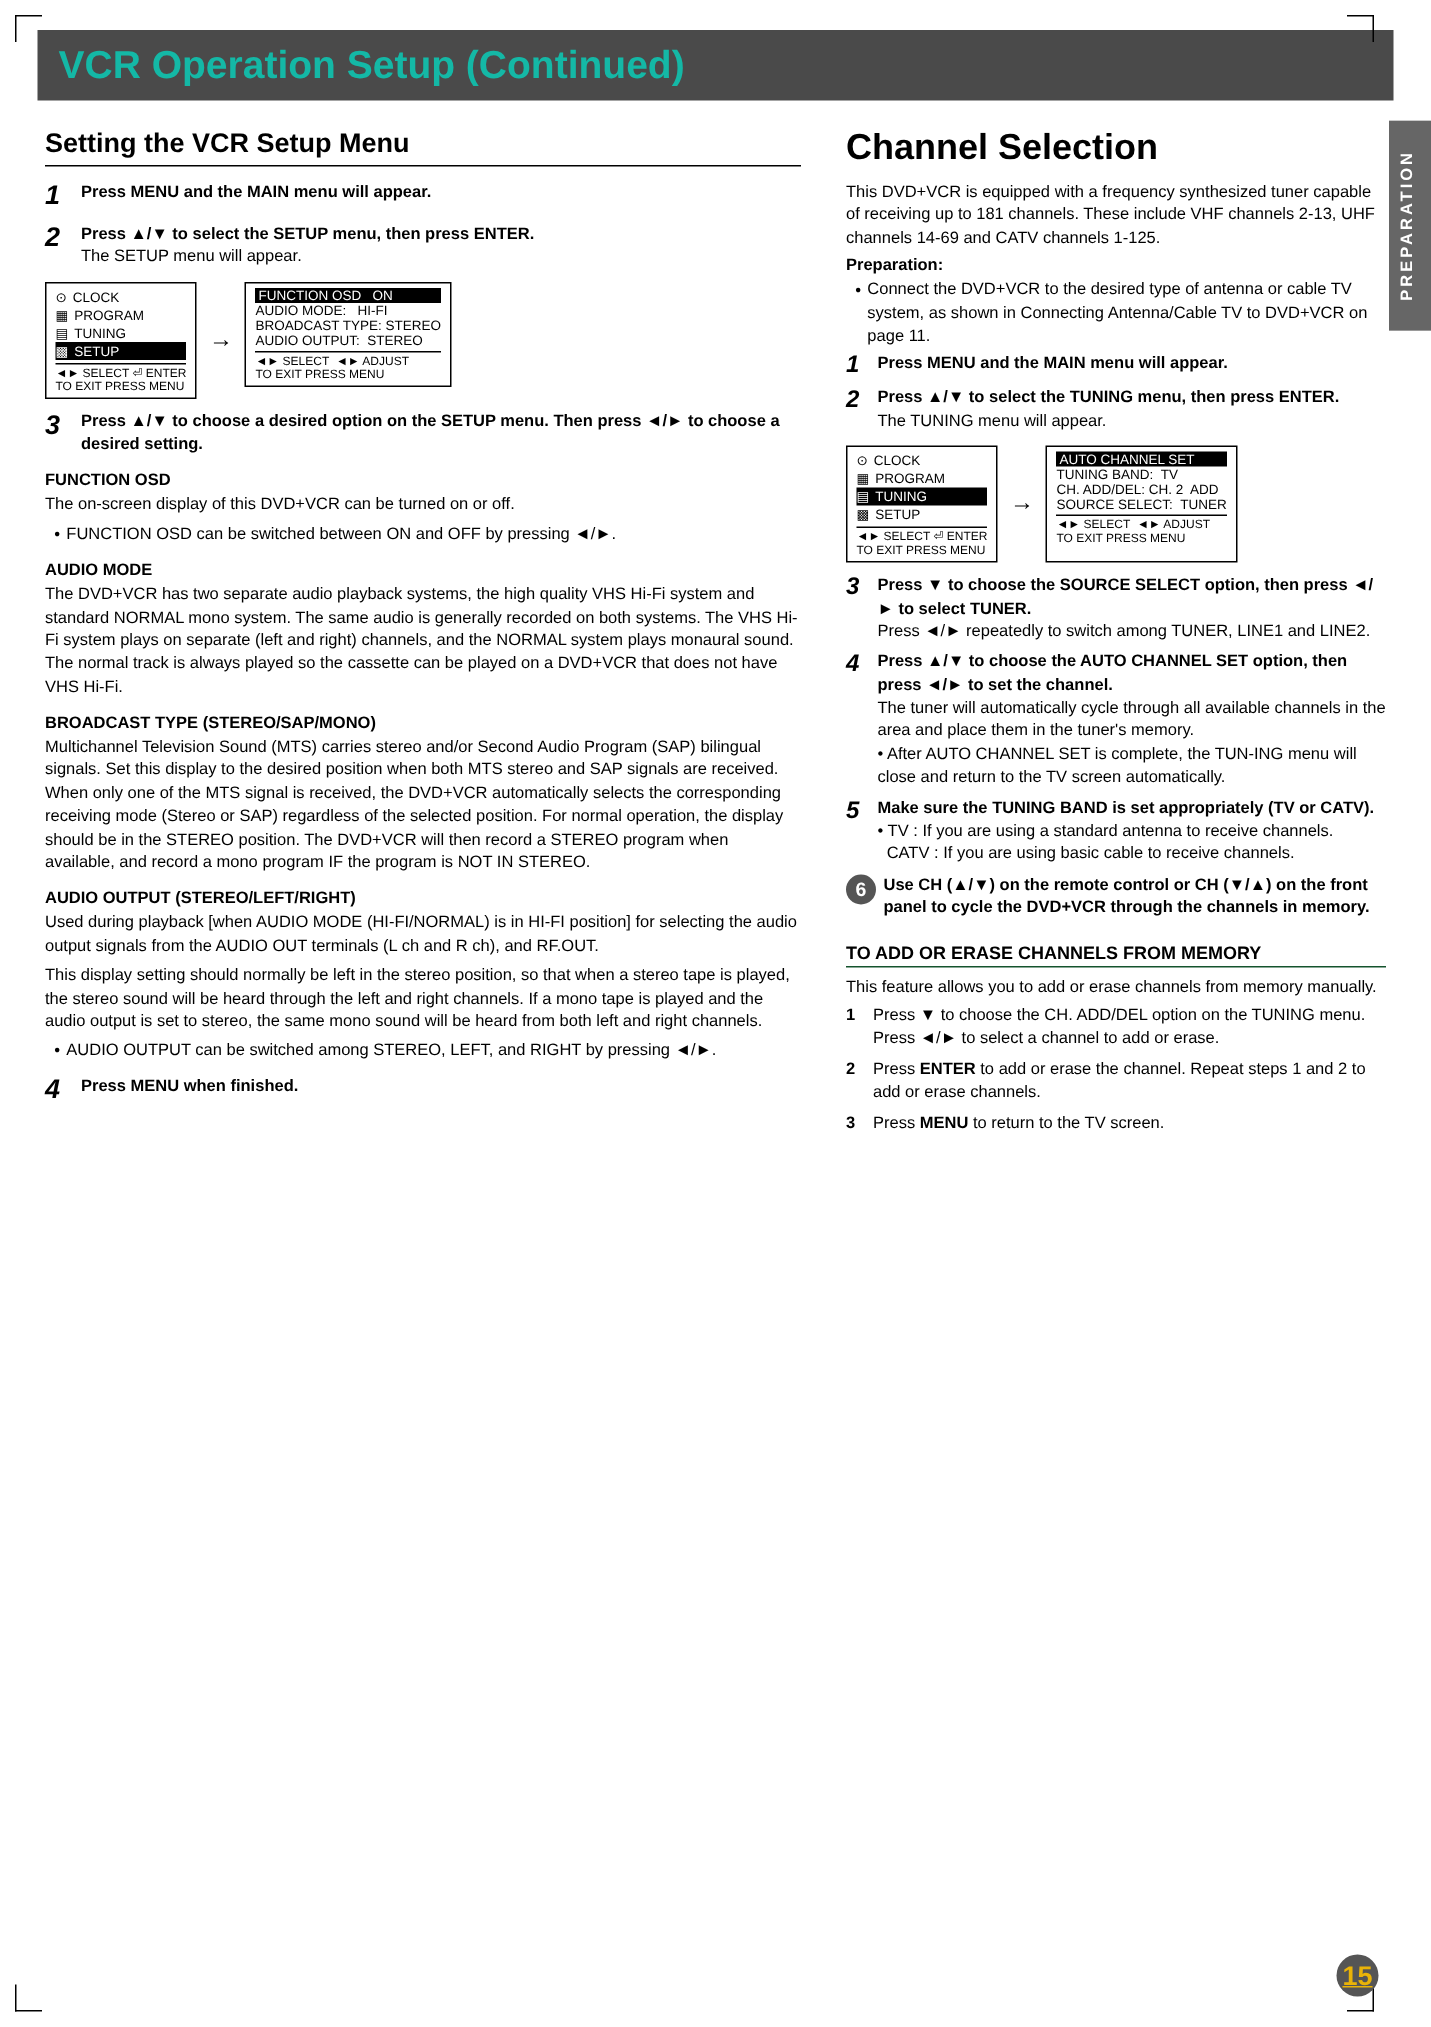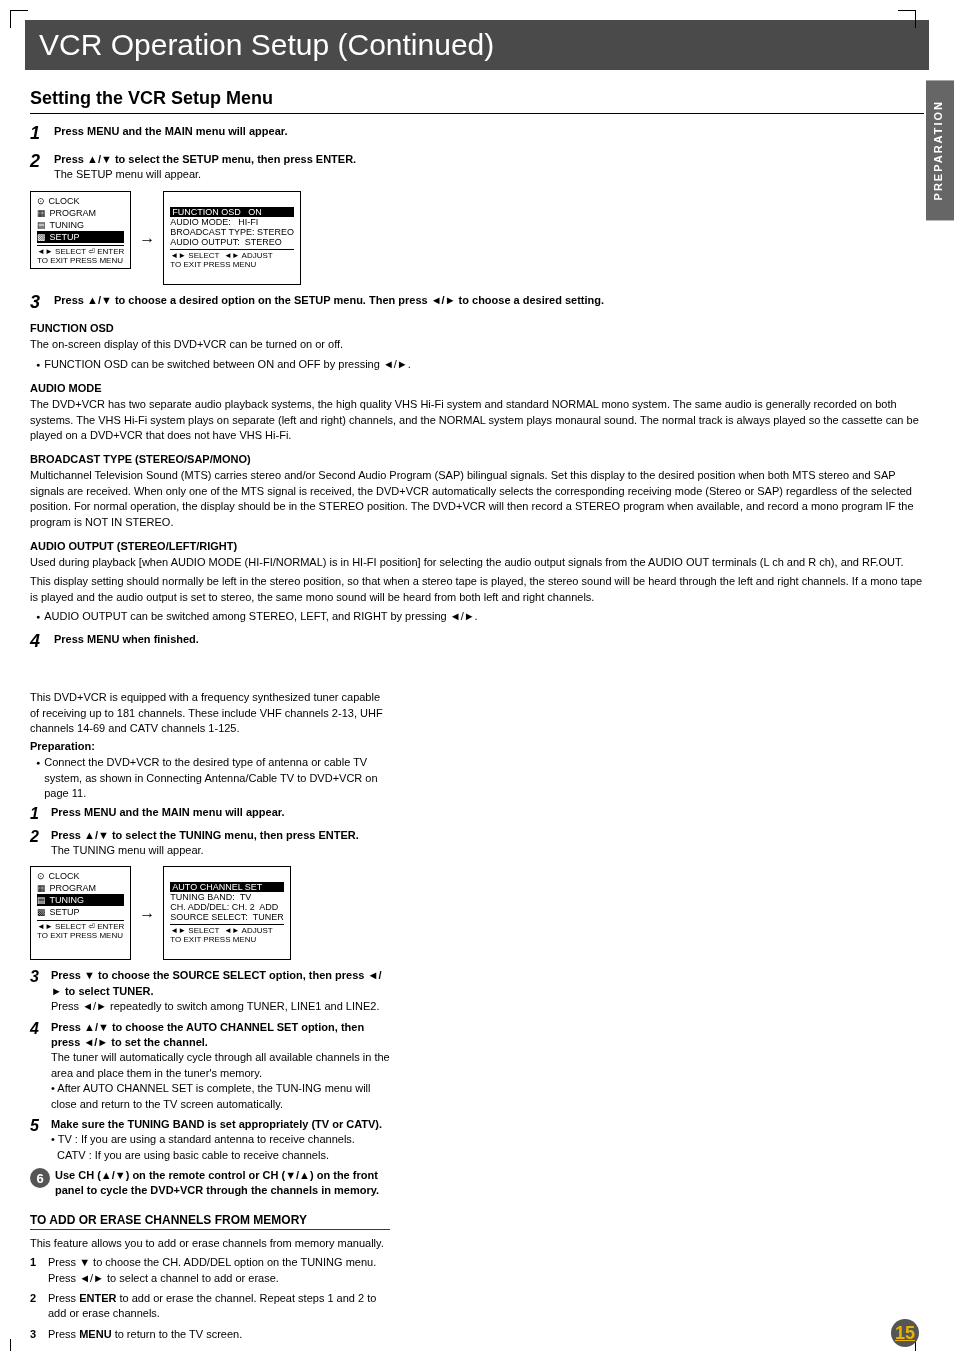--- a/index.html
+++ b/index.html
@@ -23,30 +23,29 @@
     
     .header-bar {
       background: #4a4a4a;
       color: #fff;
       padding: 8px 14px;
       margin-bottom: 18px;
       margin-left: -5px;
       margin-right: -5px;
     }
     .header-bar h1 {
-      font-size: 30px;
-      font-weight: normal;
-      color: #ffffff;
+      font-size: 26px;
+      font-weight: bold;
+      color: #14b8a6;
     }
 
     
     .two-col {
       display: flex;
       gap: 30px;
-      flex-direction: column;
     }
     .left-col {
       flex: 1;
       min-width: 0;
     }
     .right-col {
       width: 360px;
       flex-shrink: 0;
     }
 
@@ -125,21 +124,21 @@
     .menu-box-item.highlight {
       background: #000;
       color: #fff;
     }
     .menu-arrow {
       font-size: 16px;
       align-self: center;
     }
     .menu-box-right {
       border: 1px solid #000;
-      padding: 15px 6px;
+      padding: 3px 6px;
       font-size: 9px;
       min-width: 110px;
       background: #fff;
     }
     .menu-row-hl {
       background: #000;
       color: #fff;
       padding: 0 2px;
     }
     .menu-footer {
@@ -355,20 +354,21 @@
       </div>
 
       <div class="step" style="margin-top:8px;">
         <div class="step-number">4</div>
         <div class="step-text"><strong>Press MENU when finished.</strong></div>
       </div>
 
     </div>
 
     <div class="right-col">
+      <div class="channel-title">Channel Selection</div>
       <p>This DVD+VCR is equipped with a frequency synthesized tuner capable of receiving up to 181 channels. These include VHF channels 2-13, UHF channels 14-69 and CATV channels 1-125.</p>
 
       <div class="preparation-label">Preparation:</div>
       <div class="bullet-item">
         <span>Connect the DVD+VCR to the desired type of antenna or cable TV system, as shown in Connecting Antenna/Cable TV to DVD+VCR on page 11.</span>
       </div>
 
 
       <div class="step-inline">
         <div class="step-num-circle">1</div>

